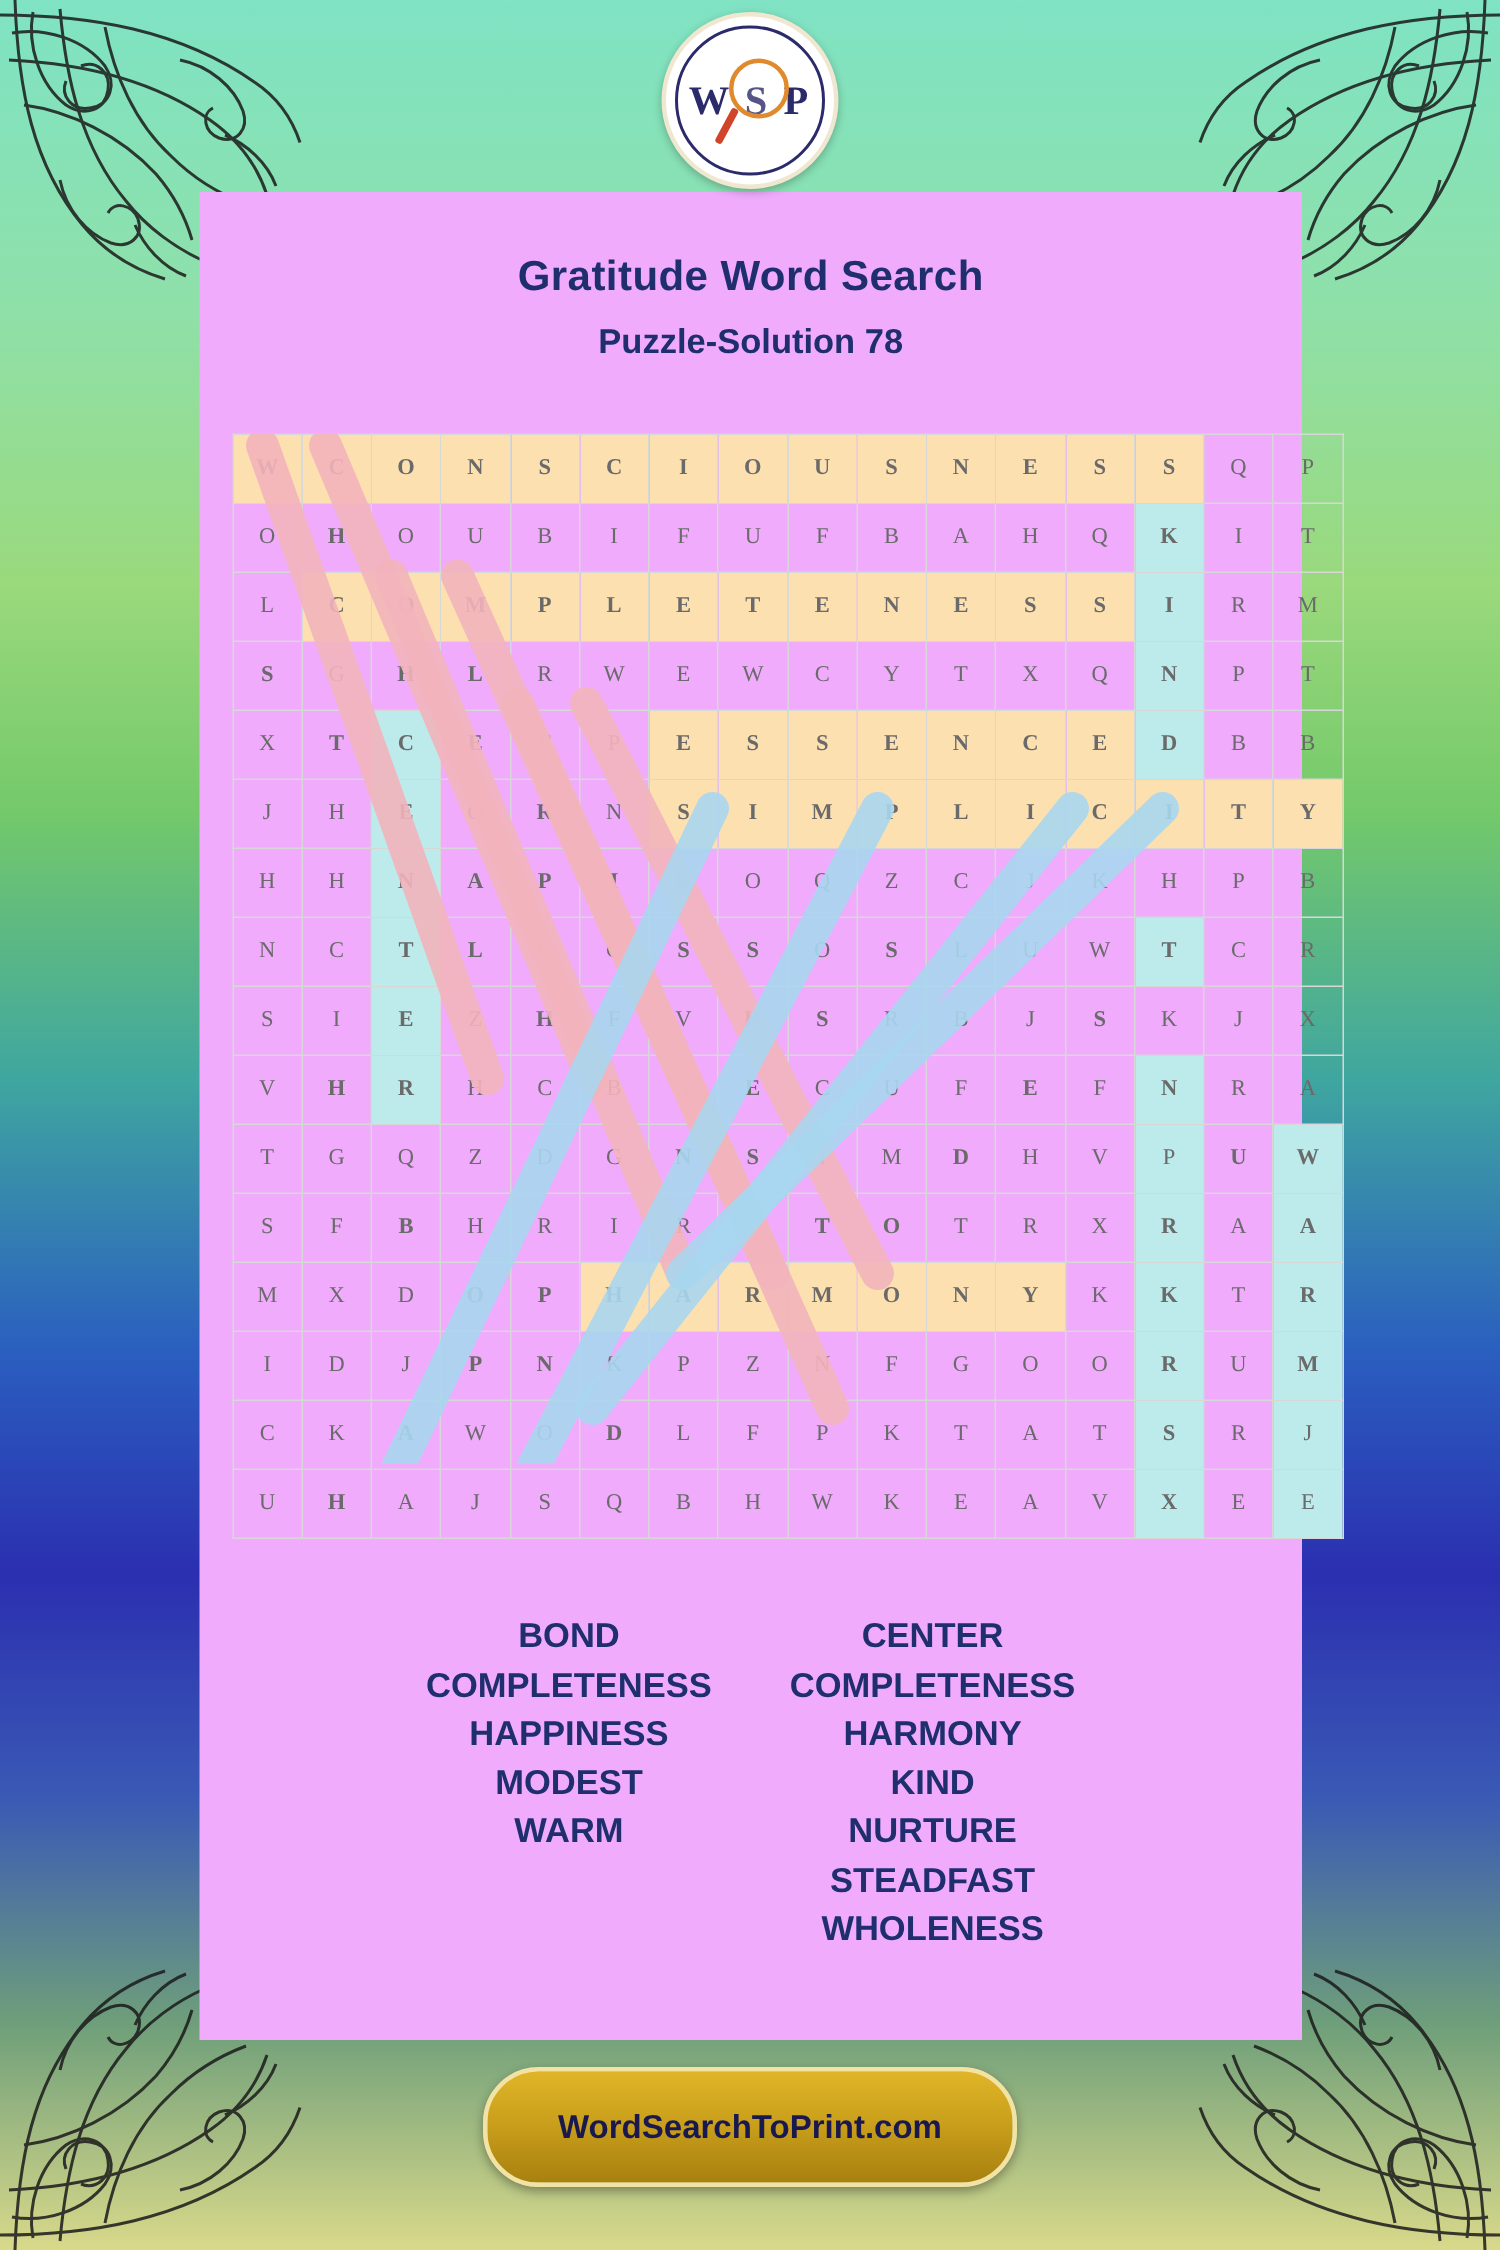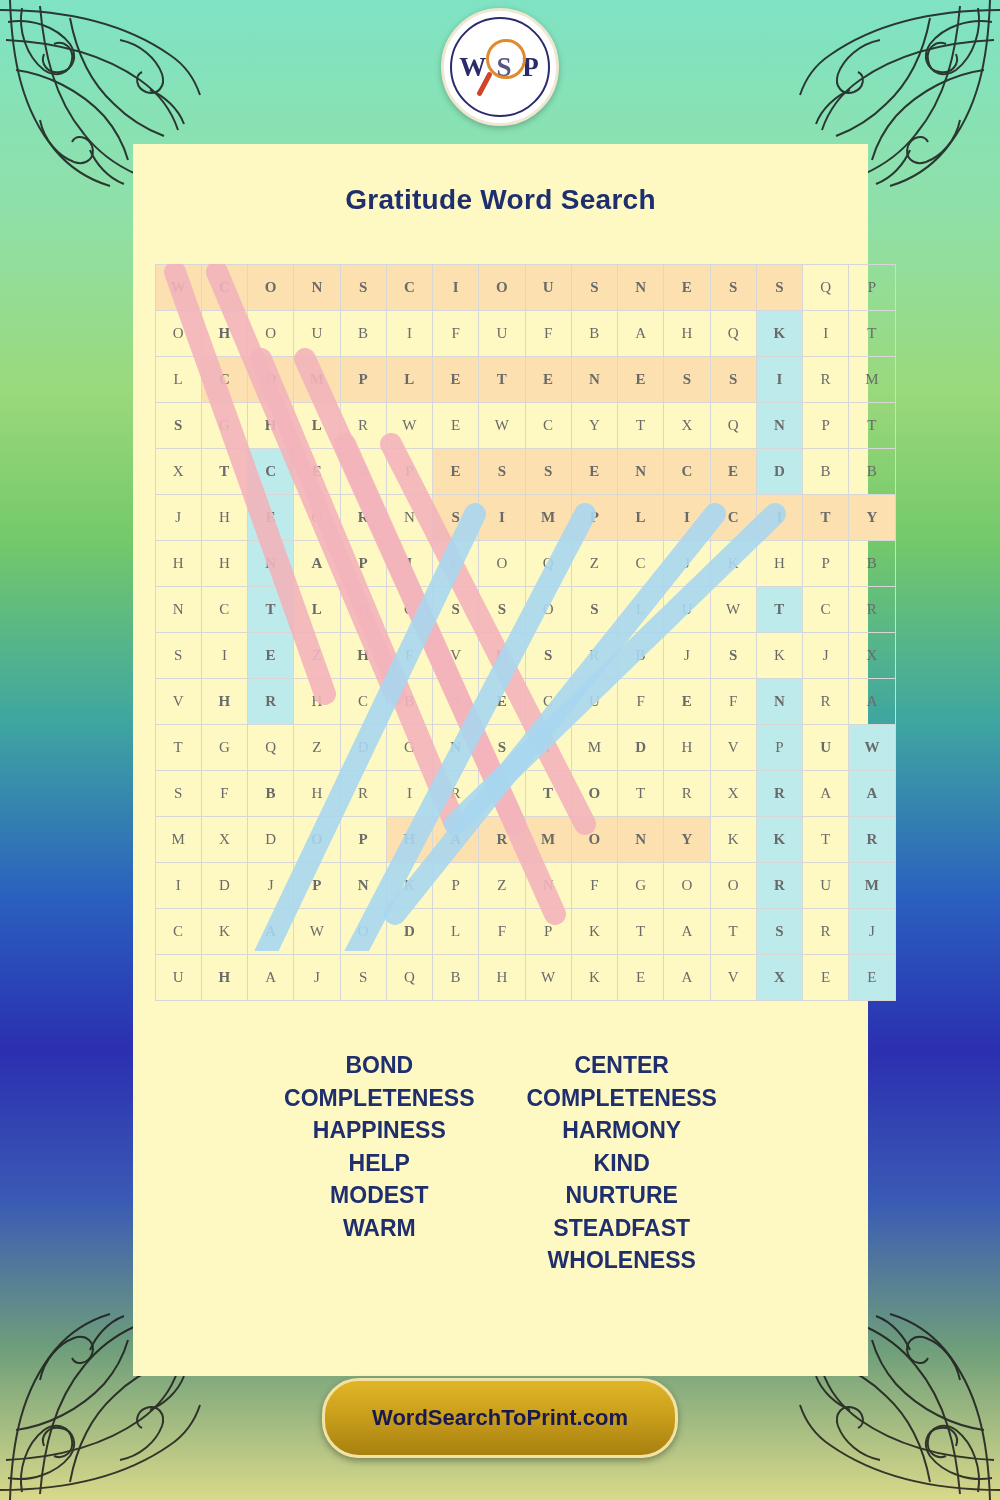--- a/index.html
+++ b/index.html
@@ -23,22 +23,22 @@
     background:#fff;border:3px solid #efe7d0;
     box-shadow:0 2px 6px rgba(0,0,0,.25);
     display:flex;align-items:center;justify-content:center;z-index:5;
   }
   .logo-inner{position:relative;width:96px;height:96px;border-radius:50%;border:2px solid #2b2b6b;display:flex;align-items:center;justify-content:center;}
   .logo-text{font-family:"Liberation Serif",serif;font-weight:bold;font-size:27px;color:#2b2b6b;letter-spacing:2px;}
   .logo-mag{position:absolute;left:34px;top:20px;width:34px;height:34px;border:3px solid #e08a2e;border-radius:50%;background:rgba(255,255,255,.2);}
   .logo-handle{position:absolute;left:30px;top:52px;width:5px;height:26px;background:#d0452a;transform:rotate(28deg);border-radius:2px;}
 
   .sheet{
-    position:absolute;left:133px;top:144px;width:735px;height:1232px;
-    background:#fef9c3;z-index:3;
+    position:absolute;left:133px;top:128px;width:735px;height:1232px;
+    background:#f0abfc;z-index:3;
   }
   .title{
     text-align:center;color:#1f2f6e;font-weight:bold;font-size:28px;
     margin-top:40px;letter-spacing:.3px;
   }
   .subtitle{
     text-align:center;color:#1f2f6e;font-weight:bold;font-size:23px;margin-top:14px;
   }
 
   .grid-wrap{position:relative;margin:48px auto 0;width:692px;}
@@ -153,20 +153,21 @@
 <div class="logo">
   <div class="logo-inner">
     <span class="logo-text">W S P</span>
     <span class="logo-mag"></span>
     <span class="logo-handle"></span>
   </div>
 </div>
 
 <div class="sheet">
   <div class="title">Gratitude Word Search</div>
+  <div class="subtitle">Puzzle-Solution 78</div>
 
   <div class="grid-wrap">
     <table class="grid">
       <tbody id="grid-body">
           <tr>
             <td class="hl-orange hit">W</td>
             <td class="hl-orange hit">C</td>
             <td class="hl-orange hit">O</td>
             <td class="hl-orange hit">N</td>
             <td class="hl-orange hit">S</td>
@@ -466,21 +467,20 @@
         <line x1="240" y1="650" x2="560" y2="250" stroke="#a9d7f0" stroke-width="22" stroke-linecap="round" opacity="0.9"></line>
         <line x1="300" y1="560" x2="620" y2="250" stroke="#a9d7f0" stroke-width="22" stroke-linecap="round" opacity="0.9"></line>
       </svg>
   </div>
 
   <div class="words">
     <ul id="words-left">
         <li>BOND</li>
         <li>COMPLETENESS</li>
         <li>HAPPINESS</li>
-        <li>HELP</li>
         <li>MODEST</li>
         <li>WARM</li>
       </ul>
     <ul id="words-right">
         <li>CENTER</li>
         <li>COMPLETENESS</li>
         <li>HARMONY</li>
         <li>KIND</li>
         <li>NURTURE</li>
         <li>STEADFAST</li>

